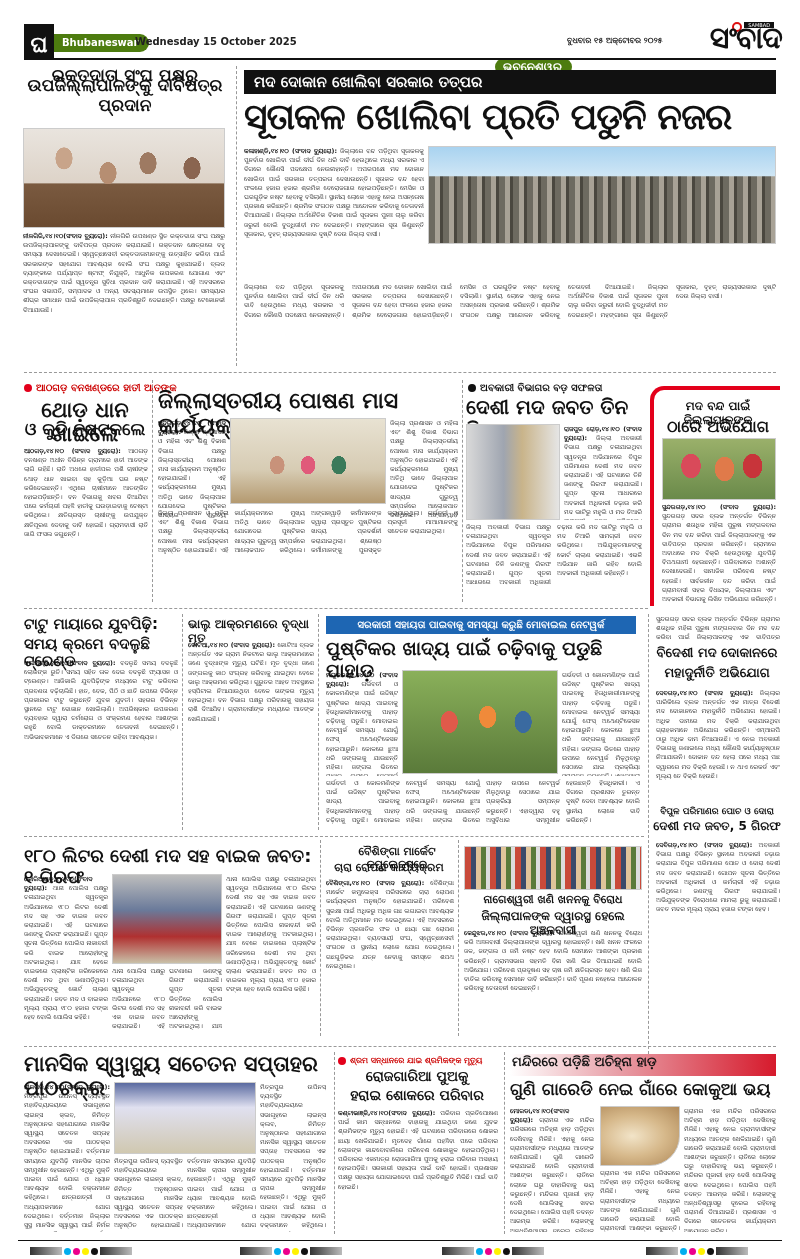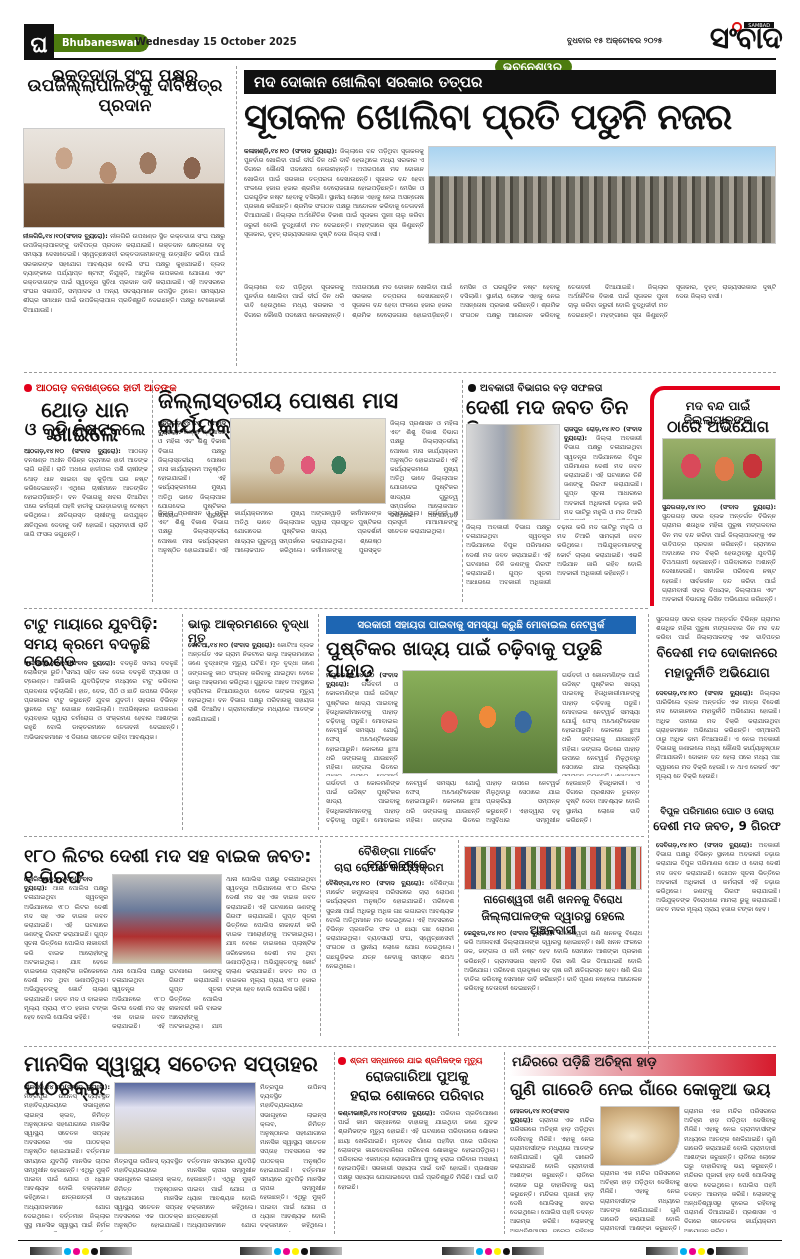--- a/index.html
+++ b/index.html
@@ -183,21 +183,21 @@
 <div class="abs dash-v" style="left:648px;top:614px;height:440px;"></div>
 
 <div class="abs body" style="left:656px;top:614px;width:124px;height:26px;">ସୁନ୍ଦରଗଡ଼ ସଦର ବ୍ଲକ ଅନ୍ତର୍ଗତ ବିଭିନ୍ନ ଗ୍ରାମର ଶତାଧିକ ମହିଳା ପୁରୁଷ ମଙ୍ଗଳବାର ଦିନ ମଦ ବନ୍ଦ କରିବା ପାଇଁ ଜିଲ୍ଲାପାଳଙ୍କୁ ଏକ ଦାବିପତ୍ର ପ୍ରଦାନ କରିଛନ୍ତି। ଗ୍ରାମରେ ଅବାଧରେ ମଦ ବିକ୍ରି ହେଉଥିବାରୁ ଯୁବପିଢ଼ି ବିପଥଗାମୀ ହେଉଛନ୍ତି। ପରିବାରରେ ଅଶାନ୍ତି ଦେଖାଦେଉଛି। ସାମାଜିକ ପରିବେଶ ନଷ୍ଟ ହେଉଛି। ସାର୍ବଜନୀନ ବନ୍ଦ କରିବା ପାଇଁ ଗ୍ରାମବାସୀ ସହର ବିଧାୟକ, ଜିଲ୍ଲାପାଳ ଏବଂ ଅବକାରୀ ବିଭାଗକୁ ଲିଖିତ ଅଭିଯୋଗ କରିଛନ୍ତି।</div>
 <div class="abs hl center" style="left:652px;top:646px;width:130px;font-size:13px;">ବିଦେଶୀ ମଦ ଦୋକାନରେ</div>
 <div class="abs hl center" style="left:652px;top:666px;width:130px;font-size:13px;">ମହାଦୁର୍ନୀତି ଅଭିଯୋଗ</div>
 <div class="abs body" style="left:656px;top:688px;width:124px;height:110px;">
   <b>ଦେବଗଡ଼,୧୪।୧୦ (ସଂବାଦ ବ୍ୟୁରୋ):</b>
   <span>ଜିଲ୍ଲାର ପାରିକିଲେ ବ୍ଲକ ଅନ୍ତର୍ଗତ ଏକ ମାତ୍ର ବିଦେଶୀ ମଦ ଦୋକାନରେ ମହାଦୁର୍ନୀତି ଅଭିଯୋଗ ହୋଇଛି। ଅଧିକ ଦାମରେ ମଦ ବିକ୍ରି କରାଯାଉଥିବା ଗ୍ରାହକମାନେ ଅଭିଯୋଗ କରିଛନ୍ତି। ଏମ୍ଆରପି ଠାରୁ ଅଧିକ ଦାମ ନିଆଯାଉଛି। ଏ ନେଇ ଅବକାରୀ ବିଭାଗକୁ ଜଣାଇଲେ ମଧ୍ୟ କୌଣସି କାର୍ଯ୍ୟାନୁଷ୍ଠାନ ନିଆଯାଉନି। ଦୋକାନ ବନ୍ଦ ହେଲା ପରେ ମଧ୍ୟ ପଛ ଦ୍ୱାରରେ ମଦ ବିକ୍ରି ହେଉଛି। ନ ଥାଏ ରେକର୍ଡ ଏବଂ ମୂଲ୍ୟ ତେ ବିକ୍ରି ହେଉଛି।</span>
 </div>
 <div class="abs hl center" style="left:652px;top:806px;width:130px;font-size:9px;">ବିପୁଳ ପରିମାଣର ପୋଚ ଓ ଦୋରା</div>
-<div class="abs hl center" style="left:652px;top:820px;width:130px;font-size:12px;">ଦେଶୀ ମଦ ଜବତ, 9 ଗିରଫ</div>
+<div class="abs hl center" style="left:652px;top:820px;width:130px;font-size:12px;">ଦେଶୀ ମଦ ଜବତ, 5 ଗିରଫ</div>
 <div class="abs body" style="left:656px;top:840px;width:124px;height:204px;">
   <b>ଦେବିଗଡ଼,୧୪।୧୦ (ସଂବାଦ ବ୍ୟୁରୋ):</b>
   <span>ଅବକାରୀ ବିଭାଗ ପକ୍ଷରୁ ବିଭିନ୍ନ ସ୍ଥାନରେ ଅବକାରୀ ଚଢ଼ାଉ କରାଯାଇ ବିପୁଳ ପରିମାଣର ପୋଚ ଓ ଦୋରା ଦେଶୀ ମଦ ଜବତ କରାଯାଇଛି। ଗୋପନ ସୂଚନା ଭିତ୍ତିରେ ଅବକାରୀ ଅଧିକାରୀ ଓ କର୍ମଚାରୀ ଏହି ଚଢ଼ାଉ କରିଥିଲେ। ଜଣଙ୍କୁ ଗିରଫ କରାଯାଇଛି। ଅଭିଯୁକ୍ତଙ୍କ ବିରୋଧରେ ମାମଲା ରୁଜୁ କରାଯାଇଛି। ଜବତ ମଦର ମୂଲ୍ୟ ପ୍ରାୟ ହଜାର ଟଙ୍କା ହେବ।</span>
 </div>
 
 <div class="abs dash-h" style="left:24px;top:836px;width:620px;"></div>
 
 <div class="abs hl" style="left:24px;top:846px;width:300px;font-size:18px;">୧୮୦ ଲିଟର ଦେଶୀ ମଦ ସହ ବାଇକ ଜବତ: ୧ ଗିରଫ</div>
 <div class="abs body" style="left:24px;top:874px;width:84px;height:160px;">
   <b>କୋରିଆଣ୍ଡ,୧୪।୧୦(ସଂବାଦ ବ୍ୟୁରୋ):</b>

